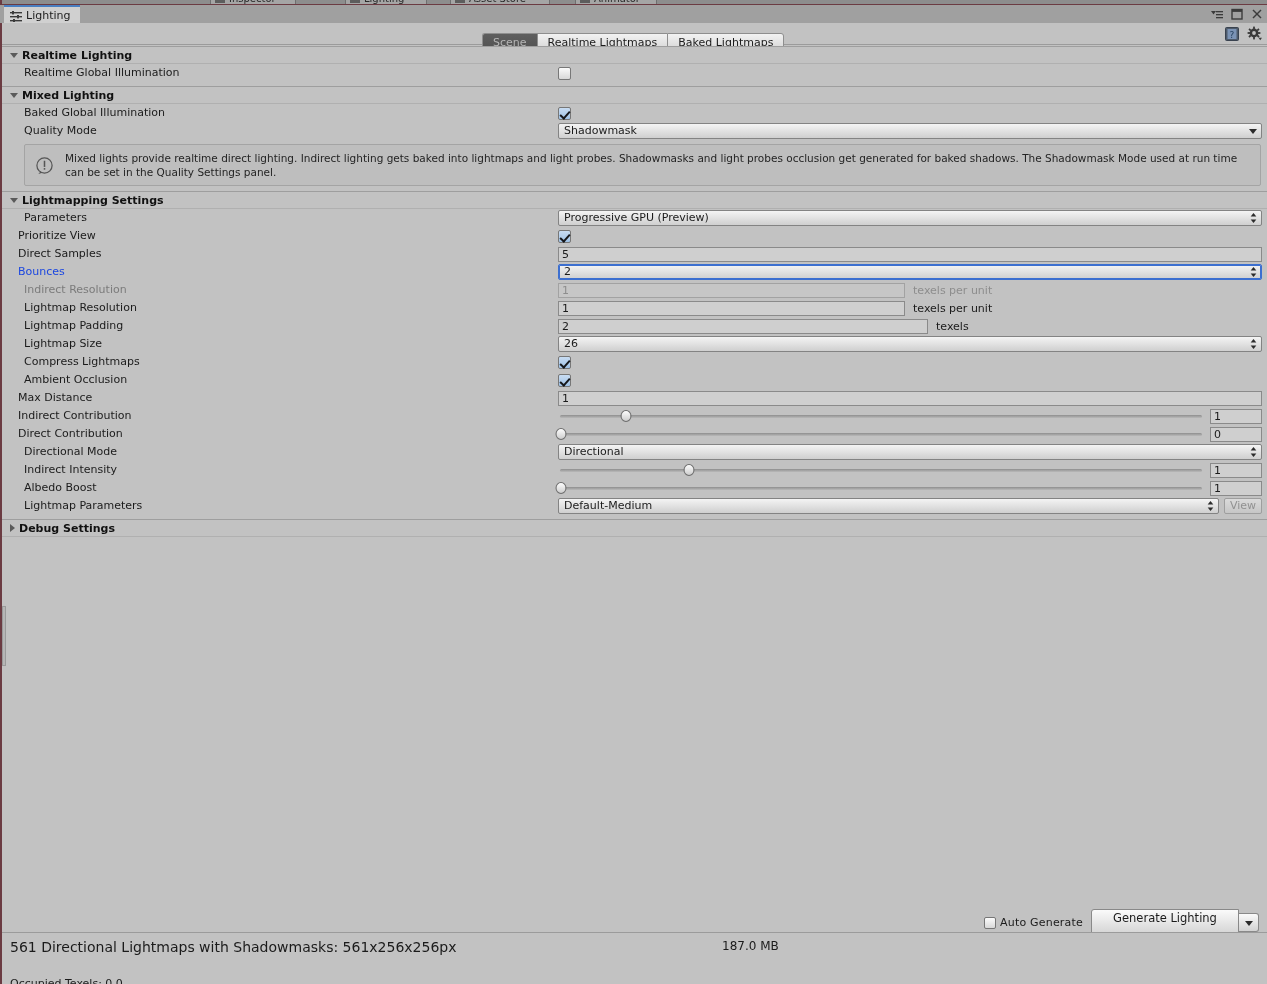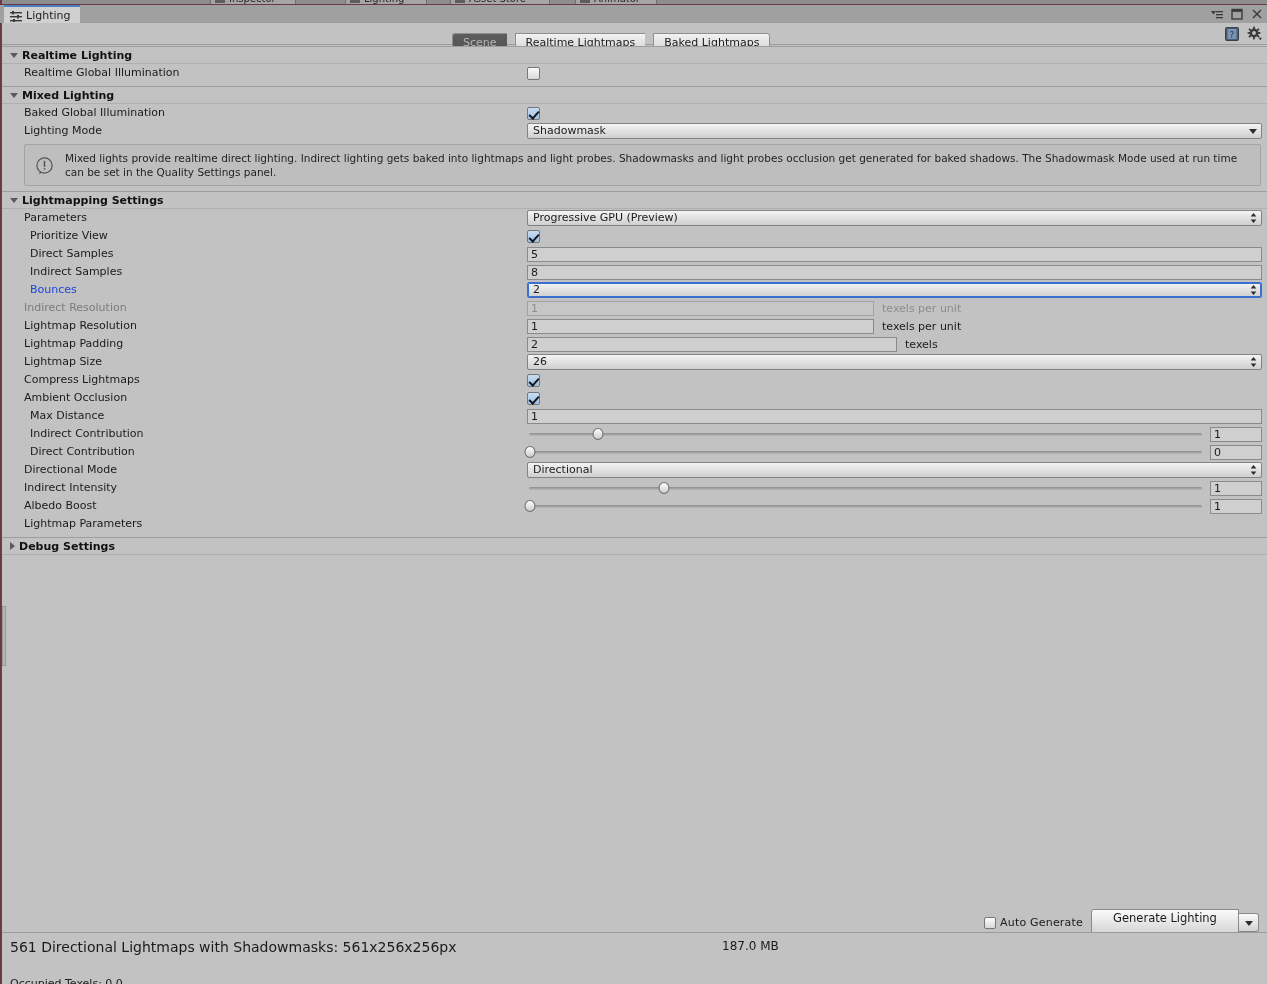--- a/index.html
+++ b/index.html
@@ -69,24 +69,23 @@
   }
   .tb-ico { width: 14px; height: 14px; display:block; }
 
   
   .toolbar {
     position: absolute; left: 2px; top: 23px; width: 1265px; height: 22px;
     background: #c2c2c2;
     border-bottom: 1px solid #9b9b9b;
   }
   .tabgroup {
-    position: absolute; left: 450px; top: 10px;
+    position: absolute; left: 480px; top: 10px;
     display: flex;
     height: 18px;
-    gap: 8px;
   }
   .lm-tab {
     height: 18px;
     line-height: 17px;
     padding: 0 10px;
     font-size: 11px;
     border: 1px solid #8e8e8e;
     border-right: none;
     background: linear-gradient(#f2f2f2, #d6d6d6);
     color: #1b1b1b;
@@ -147,26 +146,26 @@
     display: flex;
     align-items: center;
   }
   .lbl {
     font-size: 11px;
     color: #1b1b1b;
     white-space: nowrap;
     line-height: 18px;
   }
   .lbl.i1 { padding-left: 22px; }
-  .lbl.i2 { padding-left: 28px; }
+  .lbl.i2 { padding-left: 16px; }
   .lbl.dim { color: #7b7b7b; }
   .lbl.blue { color: #1c47e0; }
 
   .field-area {
-    position: absolute; left: 525px; top: 0; right: 5px; height: 18px;
+    position: absolute; left: 556px; top: 0; right: 5px; height: 18px;
     display: flex; align-items: center;
   }
 
   
   .cb {
     width: 13px; height: 13px;
     border: 1px solid #777;
     background: linear-gradient(#fbfbfb, #d8d8d8);
     border-radius: 2px;
     position: relative;
@@ -451,21 +450,21 @@
     <div class="sect-head">
       <span class="tri"></span><span>Mixed Lighting</span>
     </div>
     <div class="row">
       <div class="lbl i1">Baked Global Illumination</div>
       <div class="field-area">
         <div class="cb on"></div>
       </div>
     </div>
     <div class="row">
-      <div class="lbl i1">Lighting Mode</div>
+      <div class="lbl i1">Quality Mode</div>
       <div class="field-area">
         <div class="dd">
           <span>Shadowmask</span>
           <span class="caret"></span>
         </div>
       </div>
     </div>
     <div class="infobox">
       <svg class="ibico" viewBox="0 0 20 20">
         <circle cx="10" cy="10" r="8" fill="none" stroke="#555" stroke-width="1.3"></circle>
@@ -500,26 +499,20 @@
       </div>
     </div>
 
     <div class="row">
       <div class="lbl i2">Direct Samples</div>
       <div class="field-area">
         <div class="txt">5</div>
       </div>
     </div>
 
-    <div class="row">
-      <div class="lbl i2">Indirect Samples</div>
-      <div class="field-area">
-        <div class="txt">8</div>
-      </div>
-    </div>
 
     <div class="row">
       <div class="lbl i2 blue">Bounces</div>
       <div class="field-area">
         <div class="dd focus">
           <span>2</span>
           <svg class="updown" viewBox="0 0 7 11">
               <polygon points="3.5,0.5 6.3,4 0.7,4" fill="#2b2b2b"></polygon>
               <polygon points="3.5,10.5 6.3,7 0.7,7" fill="#2b2b2b"></polygon>
             </svg>
@@ -638,20 +631,30 @@
         <div class="slider">
           <div class="track"></div>
           <div class="knob" style="left:0.5%;"></div>
         </div>
         <div class="num-box">1</div>
       </div>
     </div>
 
     <div class="row">
       <div class="lbl i1">Lightmap Parameters</div>
+      <div class="field-area">
+        <div class="dd">
+          <span>Default-Medium</span>
+          <svg class="updown" viewBox="0 0 7 11">
+              <polygon points="3.5,0.5 6.3,4 0.7,4" fill="#2b2b2b"></polygon>
+              <polygon points="3.5,10.5 6.3,7 0.7,7" fill="#2b2b2b"></polygon>
+            </svg>
+        </div>
+        <div class="view-btn">View</div>
+      </div>
     </div>
     <div class="spacer4"></div>
 
     <div class="sect-head">
       <span class="tri closed"></span><span>Debug Settings</span>
     </div>
 
     <div class="left-stub"></div>
   </div>
 

